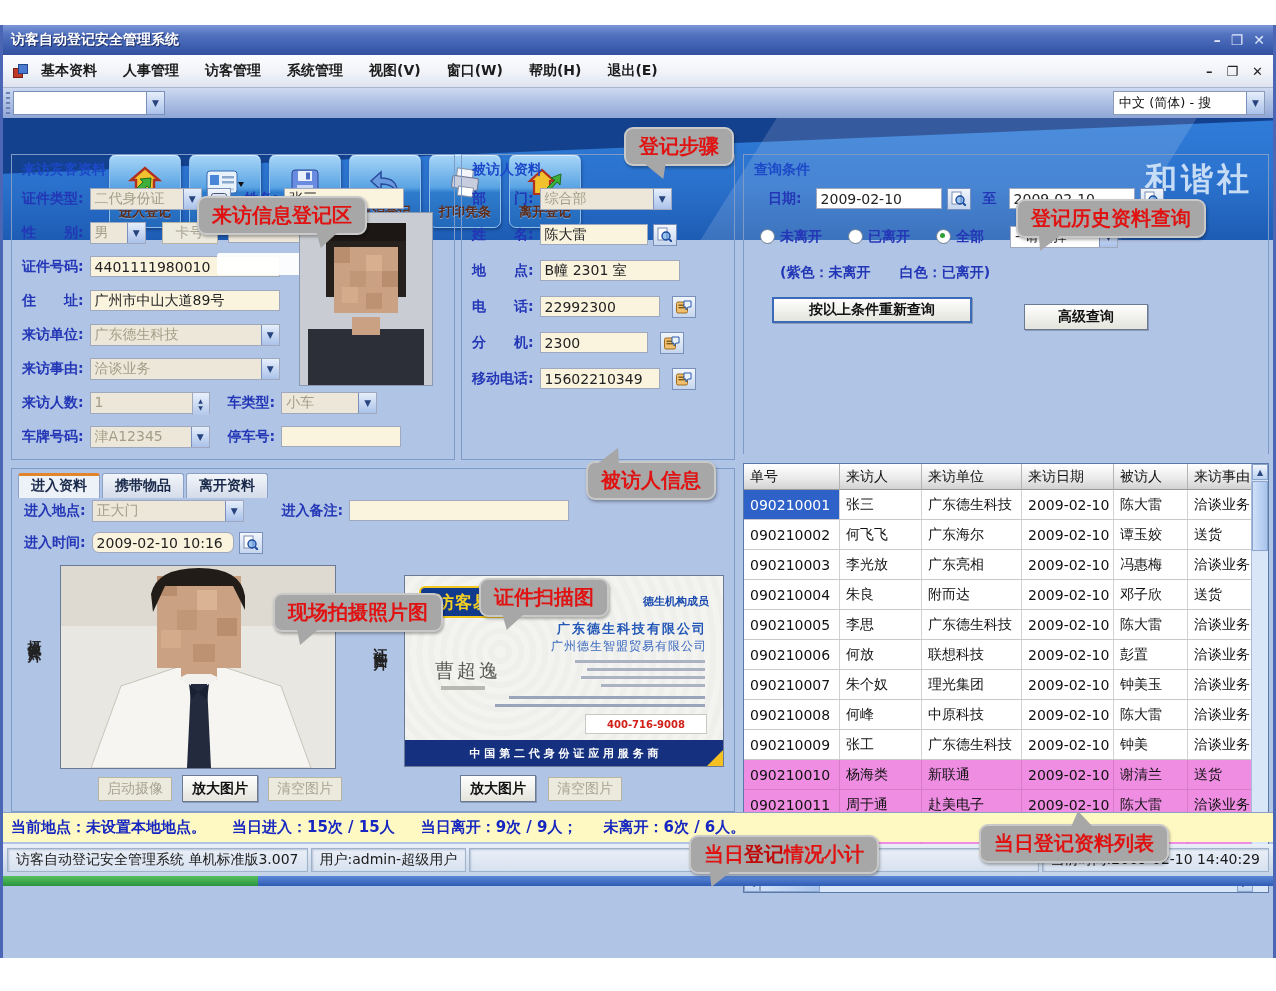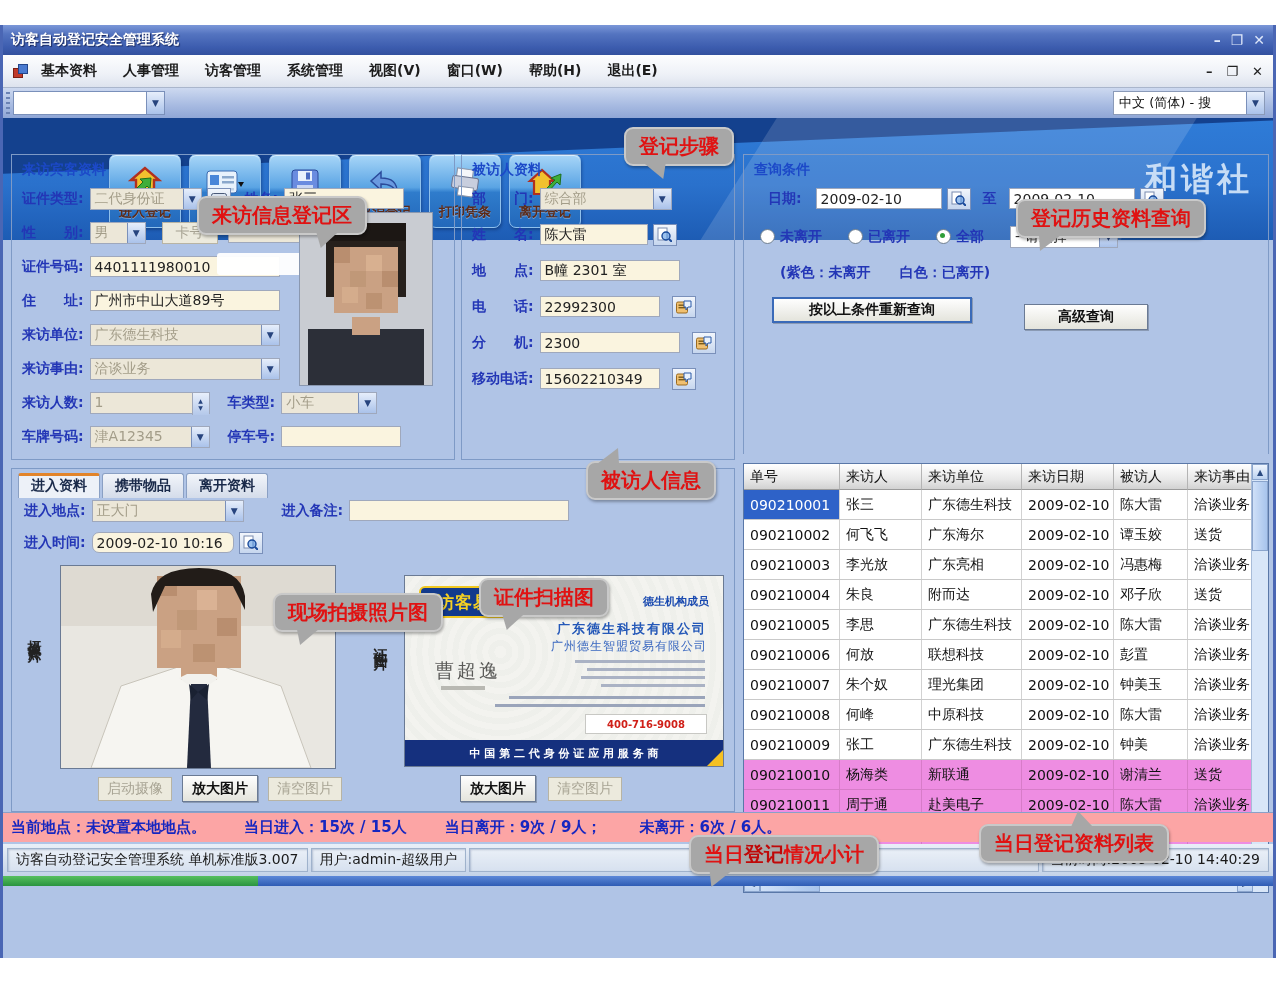--- a/index.html
+++ b/index.html
@@ -67,21 +67,21 @@
   .vscroll{position:absolute;right:0;top:0;width:17px;height:100%;background:#d8e6f8;border-left:1px solid #a8bcd8;box-sizing:border-box;}
   .hscroll{position:absolute;left:0;bottom:0;height:17px;width:509px;background:#d8e6f8;border-top:1px solid #a8bcd8;box-sizing:border-box;display:flex;align-items:center;}
   .sarrow{width:16px;height:16px;background:linear-gradient(180deg,#f0f6fe,#bcd2f0);border:1px solid #8aa4cc;font-size:8px;color:#2a4a80;display:flex;align-items:center;justify-content:center;box-sizing:border-box;}
   .sthumb{background:linear-gradient(90deg,#cfe0f8,#a8c4ec);border:1px solid #8aa4cc;box-sizing:border-box;}
   
   .tabstrip{position:absolute;left:6px;top:4px;display:flex;}
   .tab{border:1px solid #8aa0c4;border-bottom:none;background:linear-gradient(180deg,#f2f5fa,#d4dcea);font-size:14px;font-weight:bold;color:#1a2a4a;padding:3px 12px;border-radius:3px 3px 0 0;margin-right:2px;cursor:pointer;}
   .tab.active{background:#edf1f8;border-top:3px solid #e2842a;padding-top:1px;}
   .vlabel{position:absolute;writing-mode:vertical-rl;font-size:14px;font-weight:bold;color:#222;letter-spacing:3px;}
   
-  .statusline{position:absolute;left:0;top:787px;width:100%;height:30px;background:#fca5a5;border-top:1px solid #8aa0c8;display:flex;align-items:center;gap:38px;padding-left:8px;box-sizing:border-box;}
+  .statusline{position:absolute;left:0;top:787px;width:100%;height:30px;background:#fef9c3;border-top:1px solid #8aa0c8;display:flex;align-items:center;gap:26px;padding-left:8px;box-sizing:border-box;}
   .statusline span{font-size:15px;font-weight:bold;color:#1626c0;}
   .statusbar{position:absolute;left:0;top:819px;width:100%;height:32px;background:linear-gradient(180deg,#e9eff8,#c4d3e8);display:flex;align-items:center;padding:0 4px;gap:3px;box-sizing:border-box;}
   .sbcell{border:1px solid #9fb2cc;box-shadow:inset 1px 1px 2px rgba(90,110,150,.35);height:24px;display:flex;align-items:center;padding:0 8px;font-size:14px;color:#1a1a1a;background:rgba(255,255,255,.25);box-sizing:border-box;white-space:nowrap;}
   .progress{position:absolute;left:0;top:851px;width:100%;height:10px;background:linear-gradient(180deg,#5c88d8,#2f5cb4);}
   .progress .green{position:absolute;left:0;top:0;width:255px;height:100%;background:linear-gradient(180deg,#57c05e,#2a9440);}
   
   .callout{position:absolute;background:#a7a7a7;border:2px solid #c9c9c9;border-radius:9px;color:#e01212;font-size:20px;font-weight:bold;padding:4px 13px;white-space:nowrap;z-index:60;box-shadow:1px 2px 3px rgba(0,0,0,.3);}
   .tail{position:absolute;width:0;height:0;border:11px solid transparent;z-index:59;}
   .tail.down{border-top:16px solid #a7a7a7;border-bottom:0;}
   .tail.up{border-bottom:16px solid #a7a7a7;border-top:0;}
@@ -325,21 +325,21 @@
           <svg width="16" height="14" viewBox="0 0 16 14">
             <rect x="0.5" y="2" width="11" height="11" rx="1.5" fill="#f0c070" stroke="#9a6a20"></rect>
             <rect x="2.5" y="4.5" width="7" height="1.4" fill="#7a5a18"></rect>
             <rect x="2.5" y="7" width="7" height="1.4" fill="#7a5a18"></rect>
             <path d="M8 1 h7 v6 h-3 l-2 3 v-3 h-2 z" fill="#eaf2fc" stroke="#2a5aa8"></path>
           </svg>
         </span>
     </div>
     <div class="frow" style="margin-bottom:13px;">
       <span class="lbl">分　　机:</span>
-      <span class="inp" style="width:140px;">2300</span>
+      <span class="inp" style="width:108px;">2300</span>
       <span class="iconbtn" style="margin-left:12px;">
           <svg width="16" height="14" viewBox="0 0 16 14">
             <rect x="0.5" y="2" width="11" height="11" rx="1.5" fill="#f0c070" stroke="#9a6a20"></rect>
             <rect x="2.5" y="4.5" width="7" height="1.4" fill="#7a5a18"></rect>
             <rect x="2.5" y="7" width="7" height="1.4" fill="#7a5a18"></rect>
             <path d="M8 1 h7 v6 h-3 l-2 3 v-3 h-2 z" fill="#eaf2fc" stroke="#2a5aa8"></path>
           </svg>
         </span>
     </div>
     <div class="frow">

